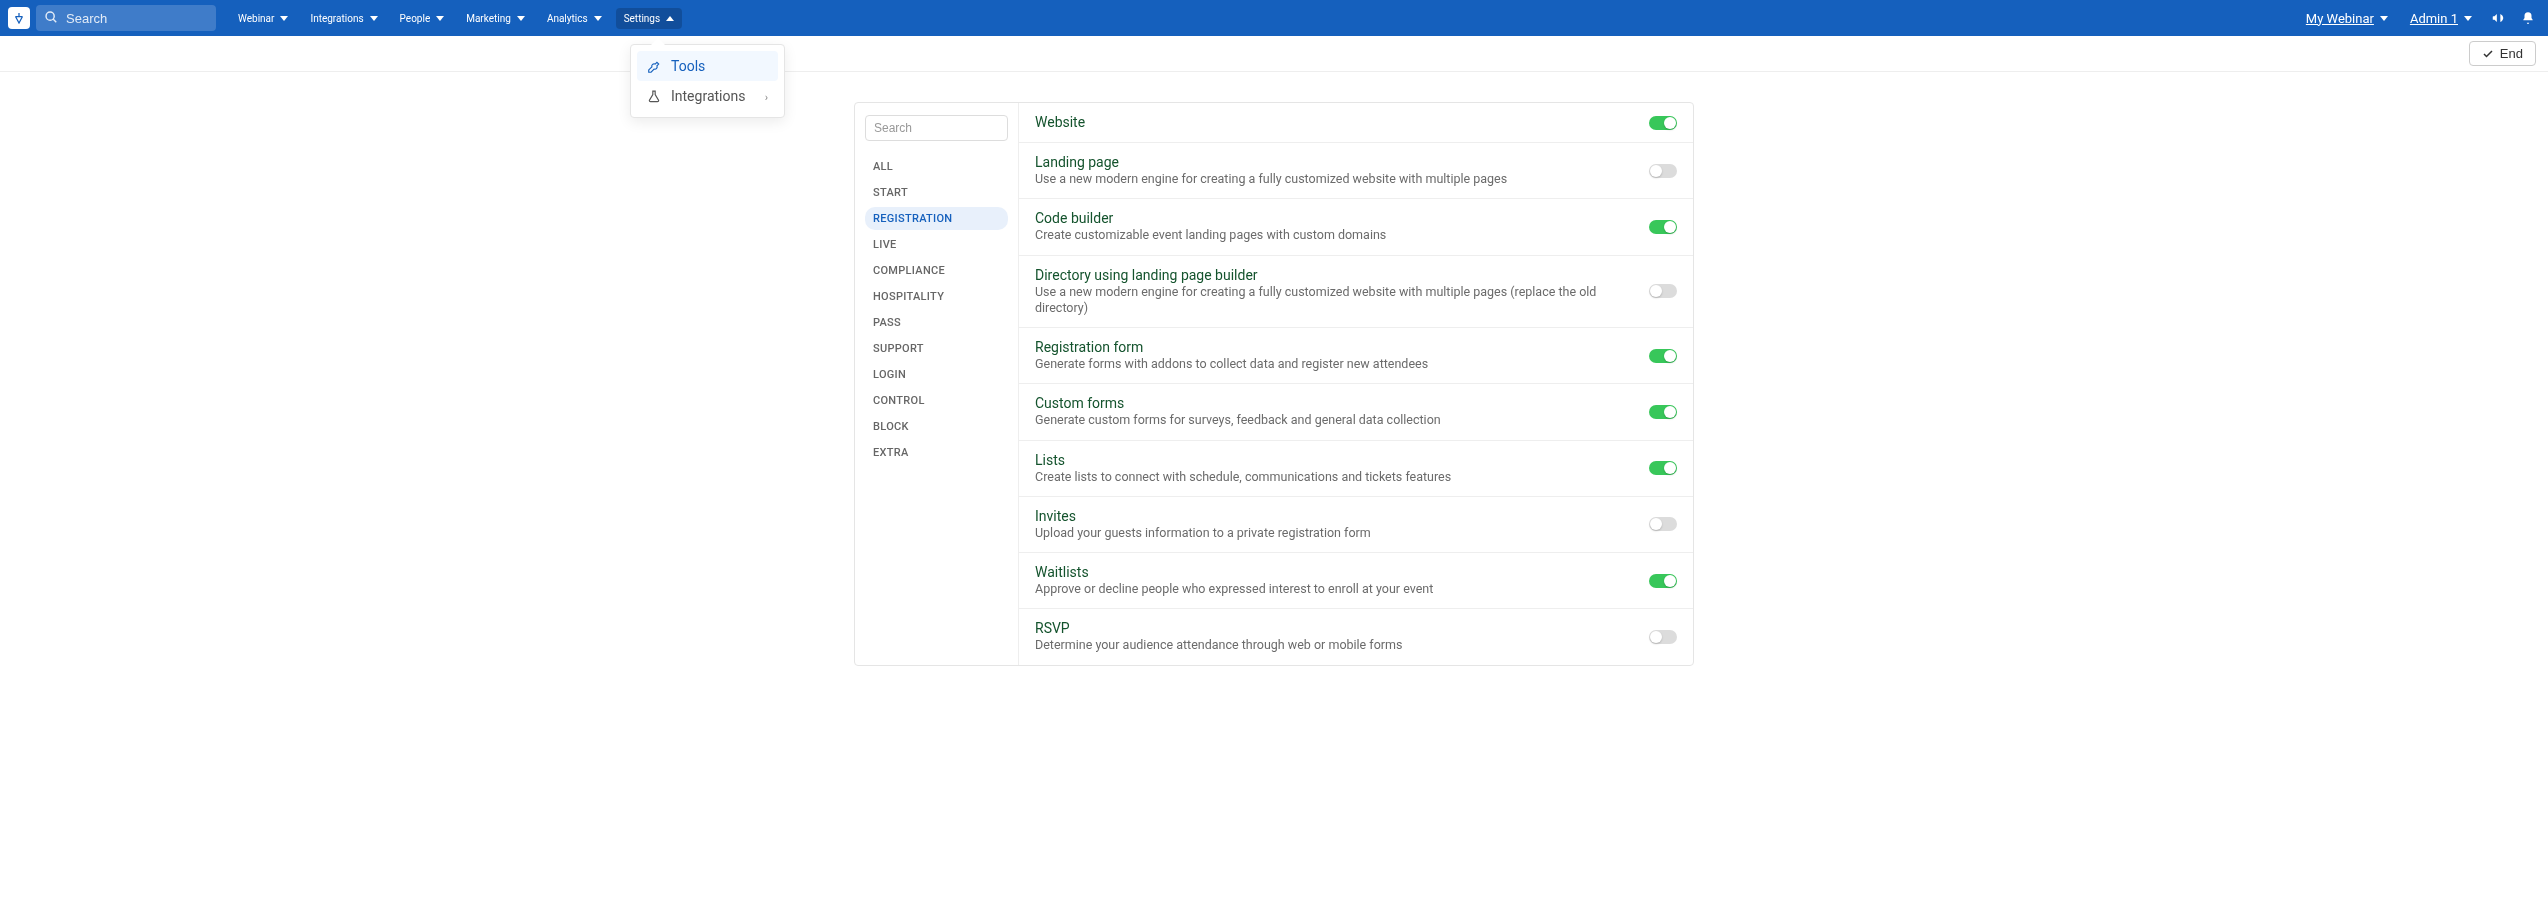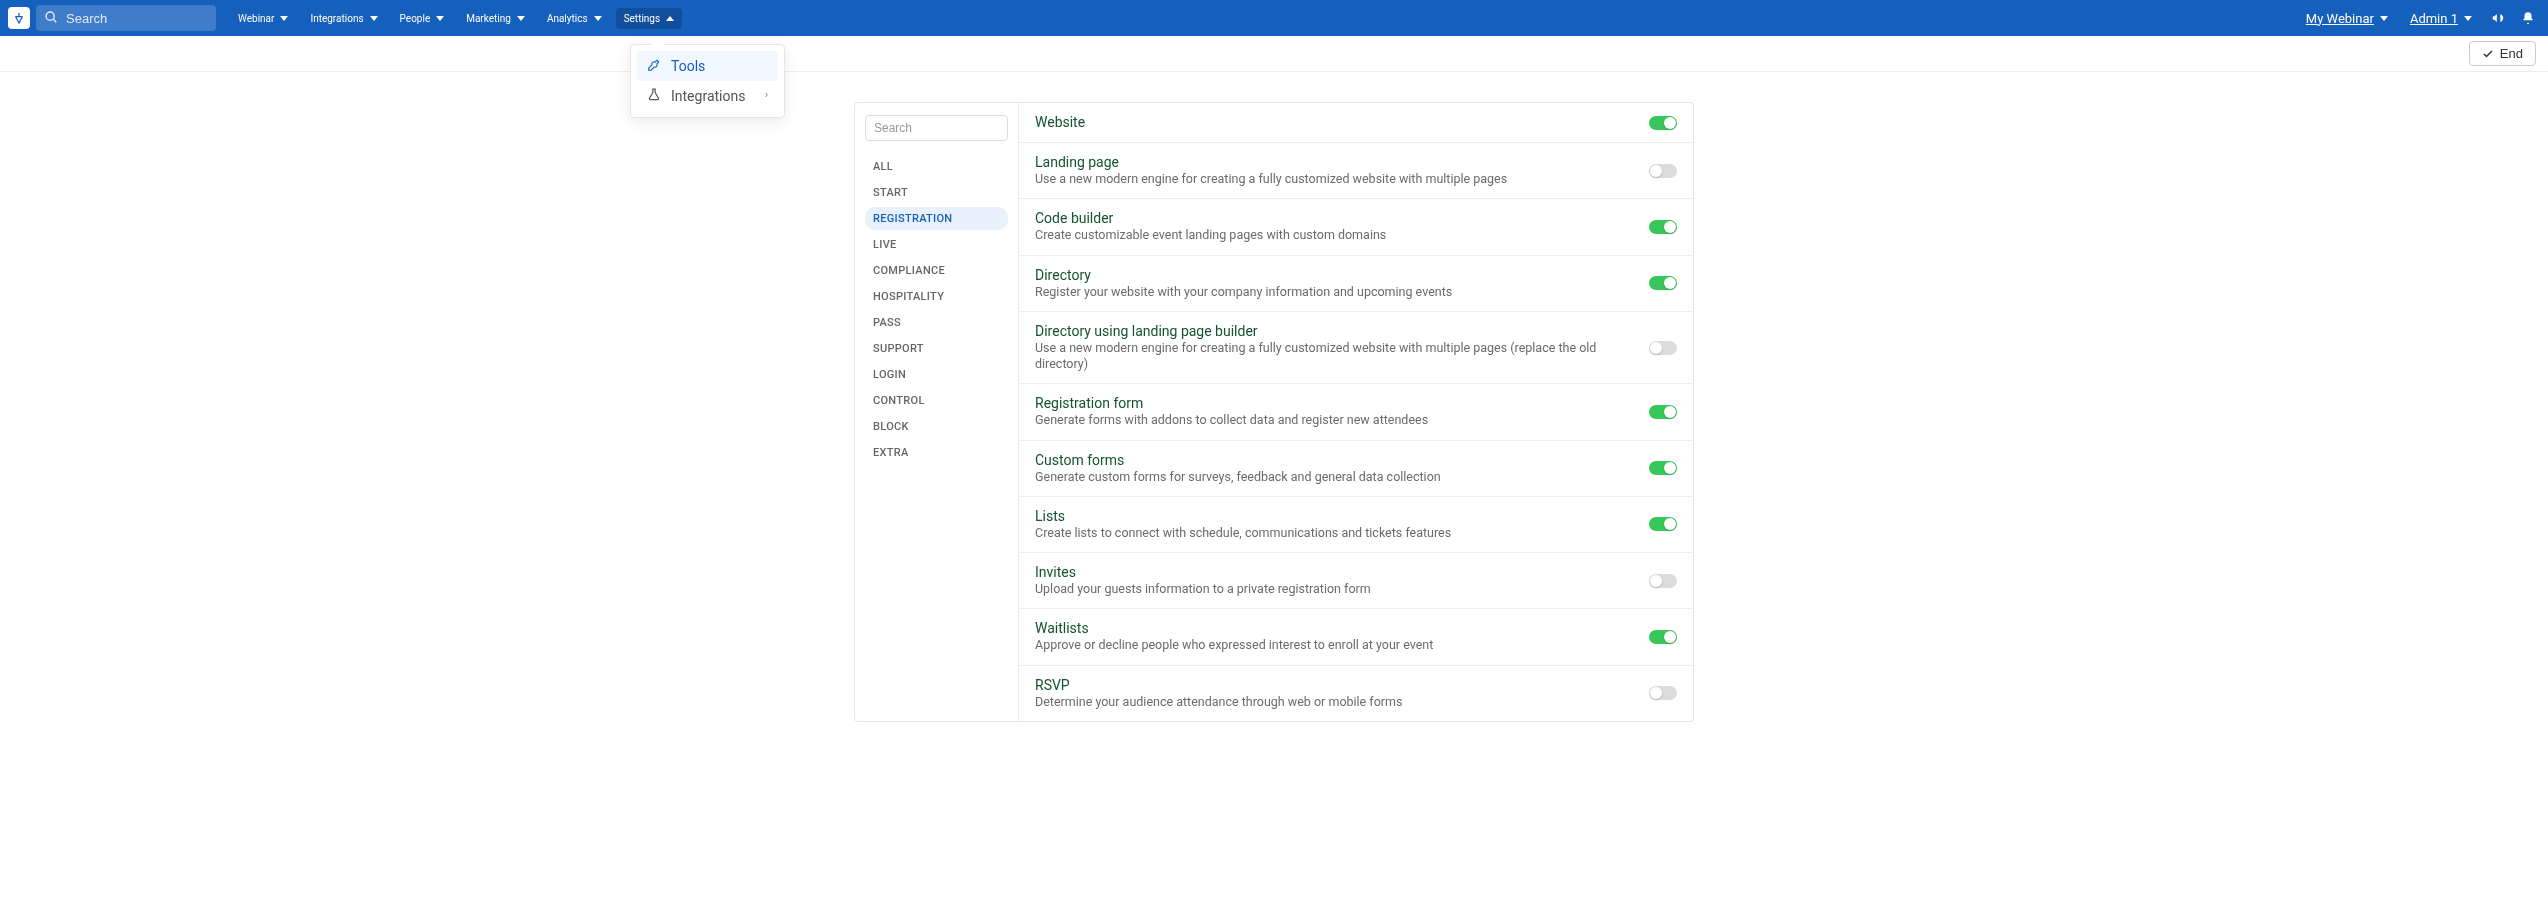--- a/index.html
+++ b/index.html
@@ -22,21 +22,21 @@
     .nav-right .nav-item { font-size:13px; }
     .icon-btn { width:24px; height:24px; display:flex; align-items:center; justify-content:center; color:#fff; cursor:pointer; }
     
     
     .subbar { height: 36px; border-bottom: 1px solid #eee; background:#fff; display:flex; align-items:center; justify-content:flex-end; padding: 0 12px; }
     .end-btn { border:1px solid #ccc; background:#fff; border-radius:4px; padding:4px 12px; display:flex; align-items:center; gap:6px; cursor:pointer; font-size:13px; color:#333; }
     
     
     .dropdown { position: absolute; left: 630px; top: 44px; background:#fff; border:1px solid #e5e5e5; border-radius:4px; box-shadow:0 4px 14px rgba(0,0,0,0.08); padding:6px; width:155px; z-index:10; }
     .dropdown::before { content:""; position:absolute; top:-7px; left:20px; width:0; height:0; border-left:7px solid transparent; border-right:7px solid transparent; border-bottom:7px solid #fff; }
-    .dd-item { display:flex; align-items:flex-start; gap:10px; padding:7px 10px; border-radius:4px; cursor:pointer; color:#555; font-size:14px; }
+    .dd-item { display:flex; align-items:flex-end; gap:10px; padding:7px 10px; border-radius:4px; cursor:pointer; color:#555; font-size:14px; }
     .dd-item.active { background:#f2f8ff; color:#1560bd; }
     .dd-item .chev { margin-left:auto; font-size:11px; color:#888; }
     
     
     .page { display:flex; justify-content:center; padding-top: 30px; }
     .panel { width: 840px; display:flex; border:1px solid #e5e5e5; border-radius:4px; background:#fff; }
     .sidebar { width:164px; border-right:1px solid #eee; padding:12px 10px; }
     .side-search { width:100%; height:26px; border:1px solid #ddd; border-radius:4px; padding:0 8px; font-size:12px; margin-bottom:14px; color:#666; }
     .side-search::placeholder{ color:#999; }
     .side-list { list-style:none; }
@@ -197,29 +197,20 @@
           <div class="row-text">
             <div class="row-title">Code builder</div>
             <div class="row-desc">Create customizable event landing pages with custom domains</div>
           </div>
           <div class="toggle on">
             <div class="knob"></div>
           </div>
         </div>
         <div class="row">
           <div class="row-text">
-            <div class="row-title">Directory</div>
-            <div class="row-desc">Register your website with your company information and upcoming events</div>
-          </div>
-          <div class="toggle on">
-            <div class="knob"></div>
-          </div>
-        </div>
-        <div class="row">
-          <div class="row-text">
             <div class="row-title">Directory using landing page builder</div>
             <div class="row-desc">Use a new modern engine for creating a fully customized website with multiple pages (replace the old directory)</div>
           </div>
           <div class="toggle off">
             <div class="knob"></div>
           </div>
         </div>
         <div class="row">
           <div class="row-text">
             <div class="row-title">Registration form</div>

